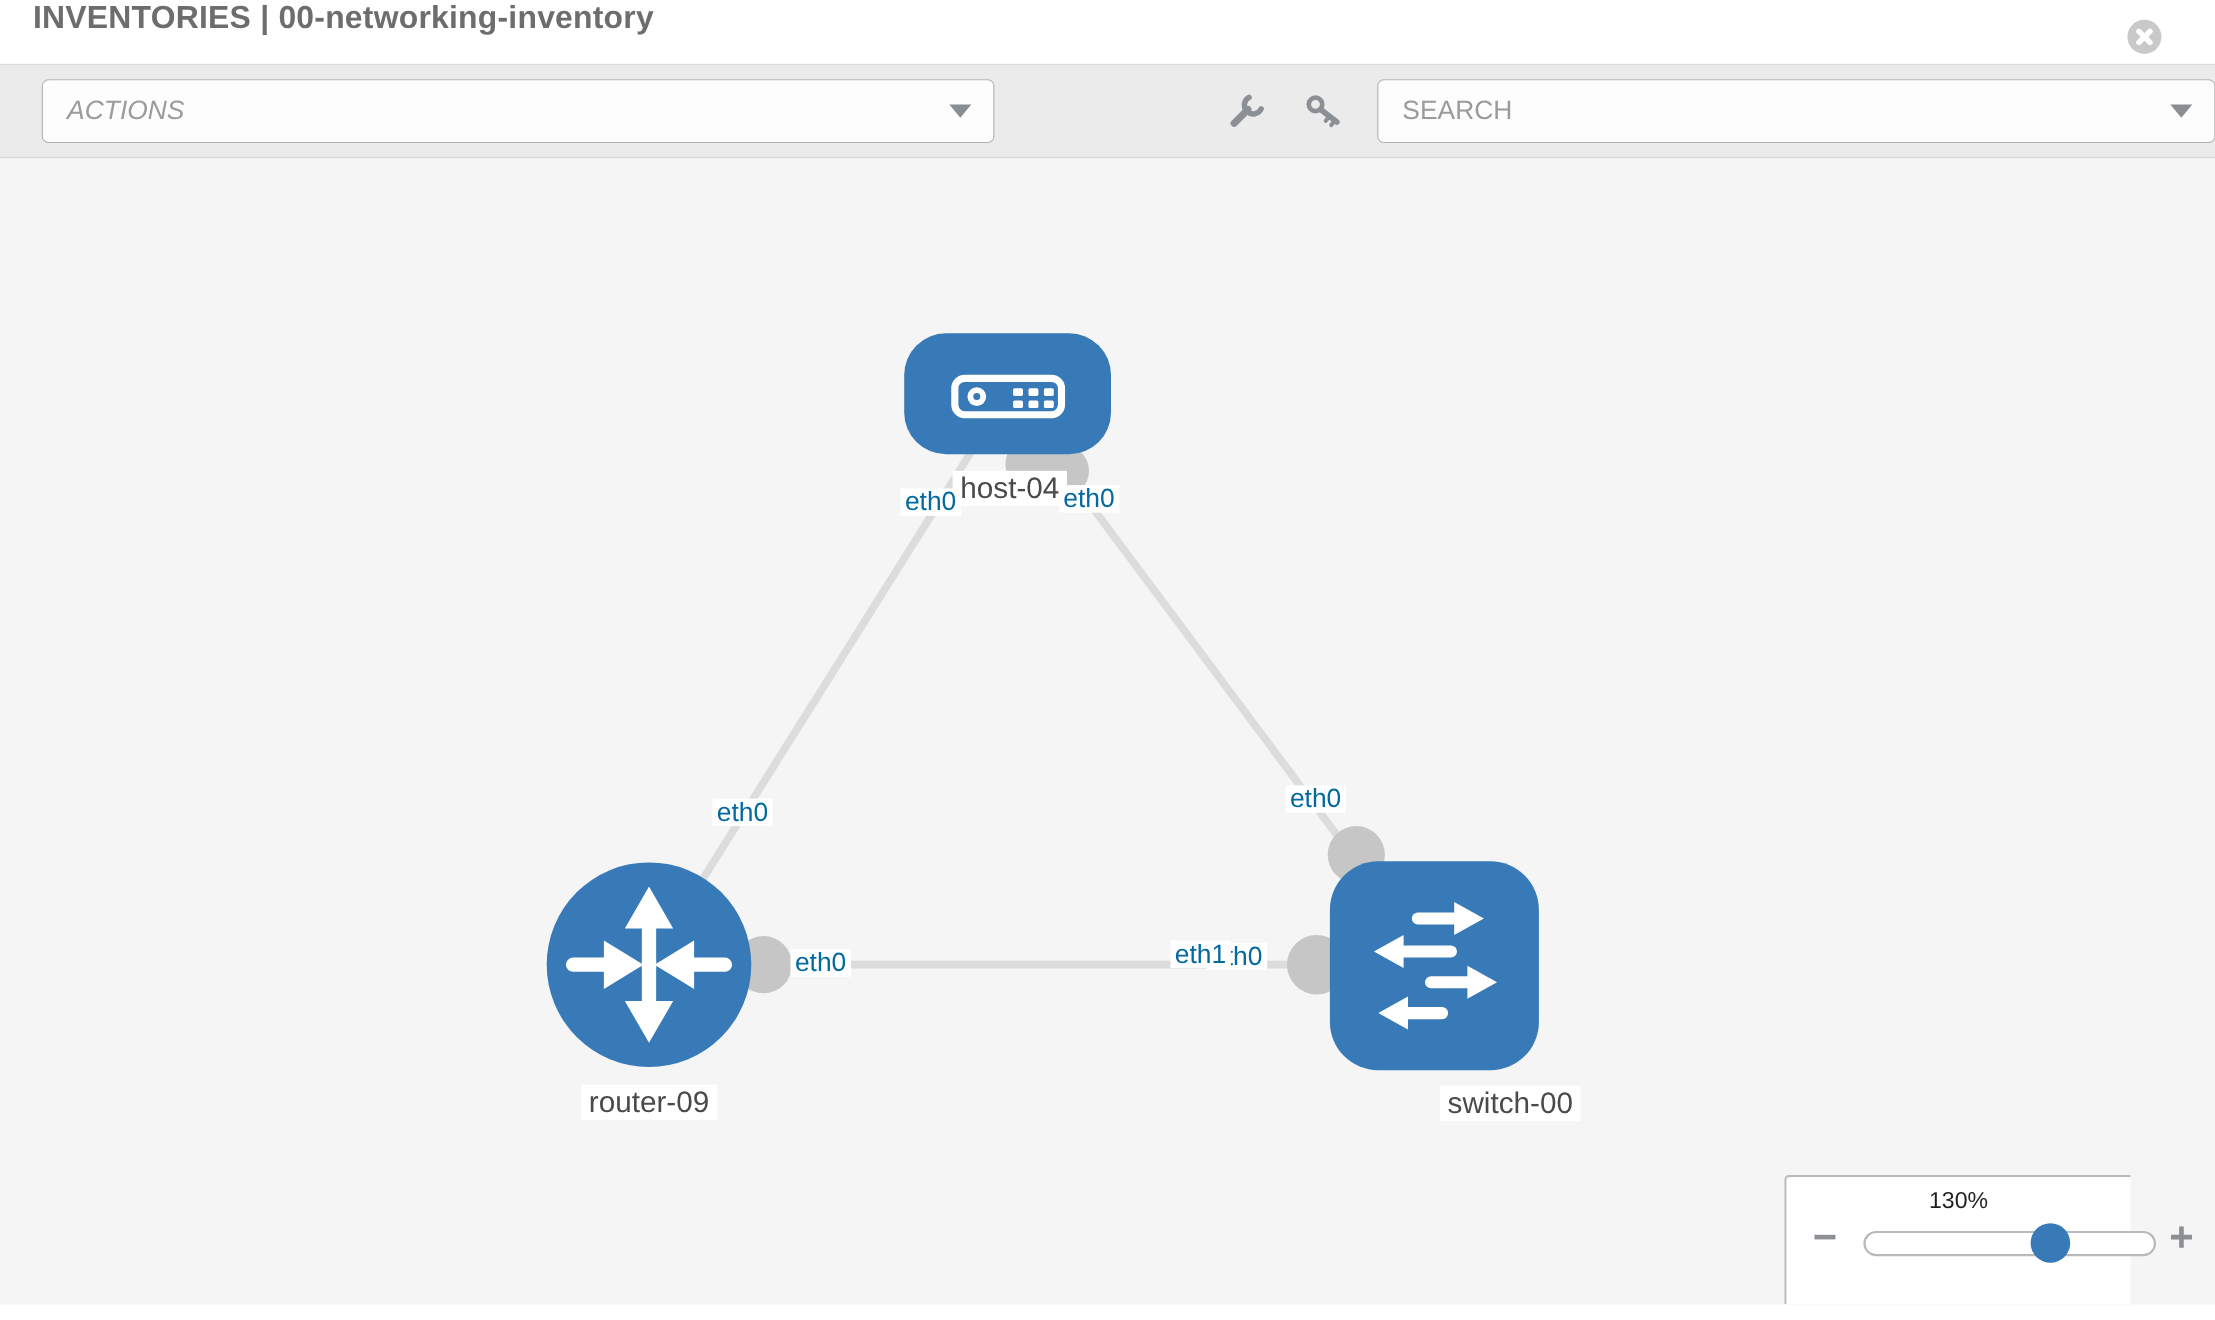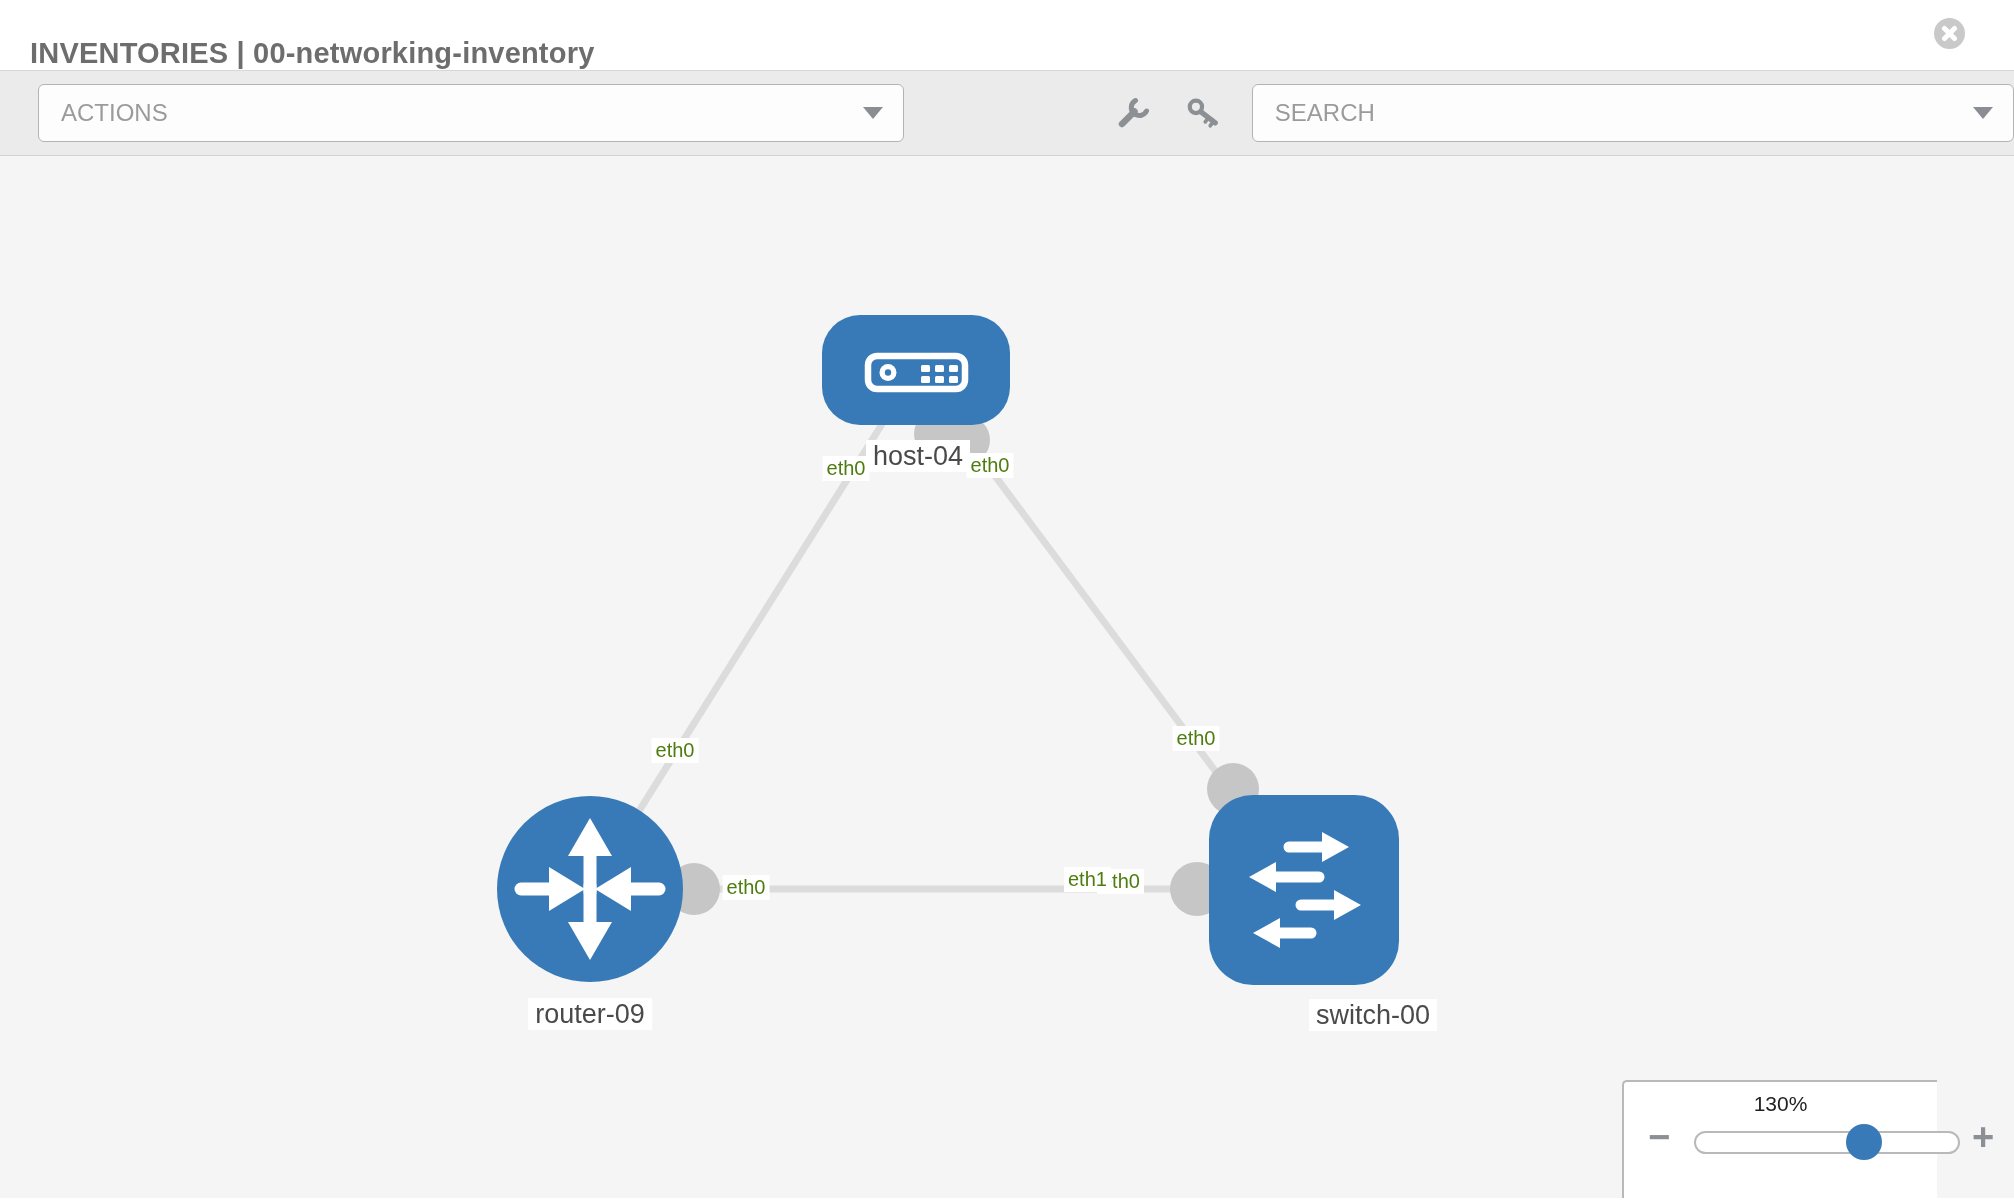--- a/index.html
+++ b/index.html
@@ -2,61 +2,61 @@
 <html style="--blue: #377ab7; --link: #dcdcdc; --port: #c6c6c6;"><head>
 <meta charset="utf-8">
 <style>
   html,body{margin:0;padding:0;}
   body{
     width:2014px;height:1200px;overflow:hidden;background:#fff;
     font-family:"Liberation Sans",sans-serif;
     -webkit-font-smoothing:antialiased;
   }
   .header{
-    height:71px;background:#fff;border-bottom:1px solid #d7d7d7;
-    display:flex;align-items:flex-end;padding:0 0 0 30px;box-sizing:border-box;
+    height:59px;background:#fff;border-bottom:1px solid #d7d7d7;
+    display:flex;align-items:flex-start;padding:0 0 0 30px;box-sizing:border-box;
     position:relative;
   }
   .title{font-size:29px;font-weight:700;color:#6d6d6d;letter-spacing:.2px;}
   .close{
     position:absolute;right:49px;top:18px;width:31px;height:31px;border:none;
     border-radius:50%;background:#c9c9c9;padding:0;cursor:pointer;
     display:flex;align-items:center;justify-content:center;
   }
   .toolbar{
     height:85px;background:#ebebeb;border-bottom:1px solid #d2d2d2;
     display:flex;align-items:center;padding:0 0 0 38px;box-sizing:border-box;
   }
   .select{
     height:58px;background:#fdfdfd;border:1px solid #b3b3b3;border-radius:6px;
     display:flex;align-items:center;justify-content:space-between;
     padding:0 20px 0 22px;box-sizing:border-box;color:#9b9b9b;font-size:24px;
     cursor:pointer;
   }
-  .select.actions{width:908px;}
+  .select.actions{width:908px;font-style:italic;}
   .select.search{width:799px;margin-left:32px;gap:33px;}
   .caret{
     width:0;height:0;border-left:10px solid transparent;
     border-right:10px solid transparent;border-top:12px solid #8a8e92;
   }
   .tool-icons{margin-left:212px;display:flex;gap:36px;align-items:center;}
   .tool-icons button{background:none;border:none;padding:0;cursor:pointer;width:34px;height:34px;}
   .canvas{
     position:relative;width:2014px;height:1042px;background:#f5f5f6;overflow:hidden;
   }
   svg.links{position:absolute;left:0;top:0;z-index:0;}
   .link{stroke:var(--link,#dcdcdc);stroke-width:7;}
   .port{fill:var(--port,#c6c6c6);}
   .node{position:absolute;background:var(--blue,#377ab7);z-index:2;cursor:pointer;
     display:flex;align-items:center;justify-content:center;}
   .node.host{left:822px;top:159px;width:188px;height:110px;border-radius:38px;}
   .node.router{left:497px;top:640px;width:186px;height:186px;border-radius:50%;}
   .node.switch{left:1209px;top:639px;width:190px;height:190px;border-radius:44px;}
   .nlabel{
-    position:absolute;z-index:3;background:#fff;color:#4d7c0f;font-size:20px;
+    position:absolute;z-index:3;background:#fff;color:#0369a1;font-size:24px;
     line-height:25px;padding:0 4px;white-space:nowrap;transform:translateX(-50%);
   }
   .nlabel.big{font-size:27px;line-height:32px;padding:0 7px;color:#4a4a4a;}
   .nlabel.noctr{transform:none;}
   .zoom-panel{
     position:absolute;z-index:5;left:1622px;top:924px;width:315px;height:118px;
     background:#fff;border:2px solid #b9b9b9;border-right:none;border-bottom:none;
     border-top-left-radius:5px;box-sizing:border-box;
   }
   .zoom-value{margin-top:10px;text-align:center;font-size:21px;color:#1f1f1f;}

